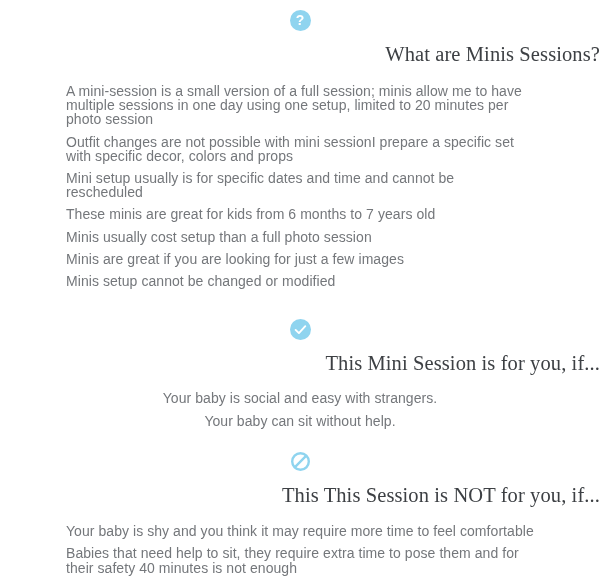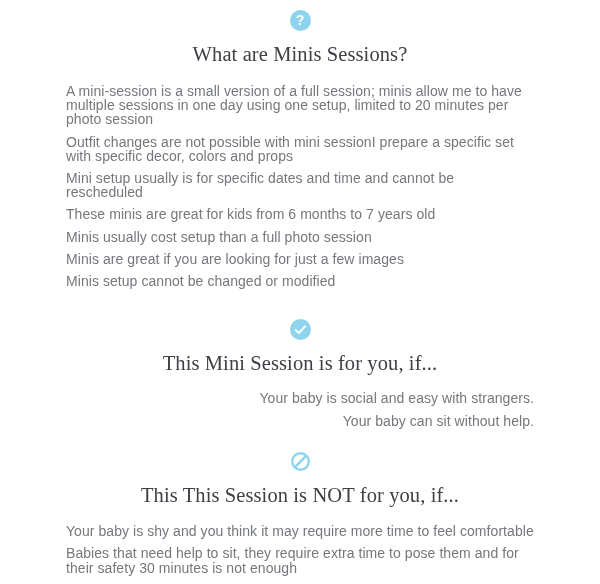--- a/index.html
+++ b/index.html
@@ -51,21 +51,21 @@
     margin-top: -1px;
   }
   .ban-icon { display: block; }
 
   
   h2.section-title {
     font-family: "Liberation Serif", serif;
     font-weight: normal;
     color: #3d4044;
     font-size: 20.5px;
-    text-align: center;
+    text-align: right;
     margin: 0;
     padding: 0;
     letter-spacing: 0.1px;
   }
 
   
   .body-line {
     font-size: 14px;
     line-height: 14.2px;
     color: #74777b;
@@ -73,21 +73,20 @@
     letter-spacing: 0.06px;
   }
   .body-block {
     padding: 0 66px 0 66px;
   }
   .centered-block {
     text-align: center;
   }
   .centered-block .body-line {
     line-height: 15px;
-    text-align: right;
   }
   .spacer-sm { height: 8px; }
   .spacer-md { height: 13px; }
 </style>
 </head>
 <body>
 
 <div class="page">
 
   <div style="height:10px"></div>
@@ -147,21 +146,21 @@
     </span>
   </div>
 
   <div style="height:12px"></div>
   <h2 class="section-title">This This Session is NOT for you, if...</h2>
 
   <div style="height:17px"></div>
   <div class="body-block">
     <p class="body-line">Your baby is shy and you think it may require more time to feel comfortable</p>
     <div class="spacer-sm"></div>
-    <p class="body-line">Babies that need help to sit, they require extra time to pose them and for their safety 30 minutes is not enough</p>
+    <p class="body-line">Babies that need help to sit, they require extra time to pose them and for their safety 40 minutes is not enough</p>
     <div class="spacer-md"></div>
     <div class="spacer-sm"></div>
     <p class="body-line">Definitely suggest to book a full session</p>
     <div class="spacer-md"></div>
 
   </div>
 
 </div>
 
 </body></html>

